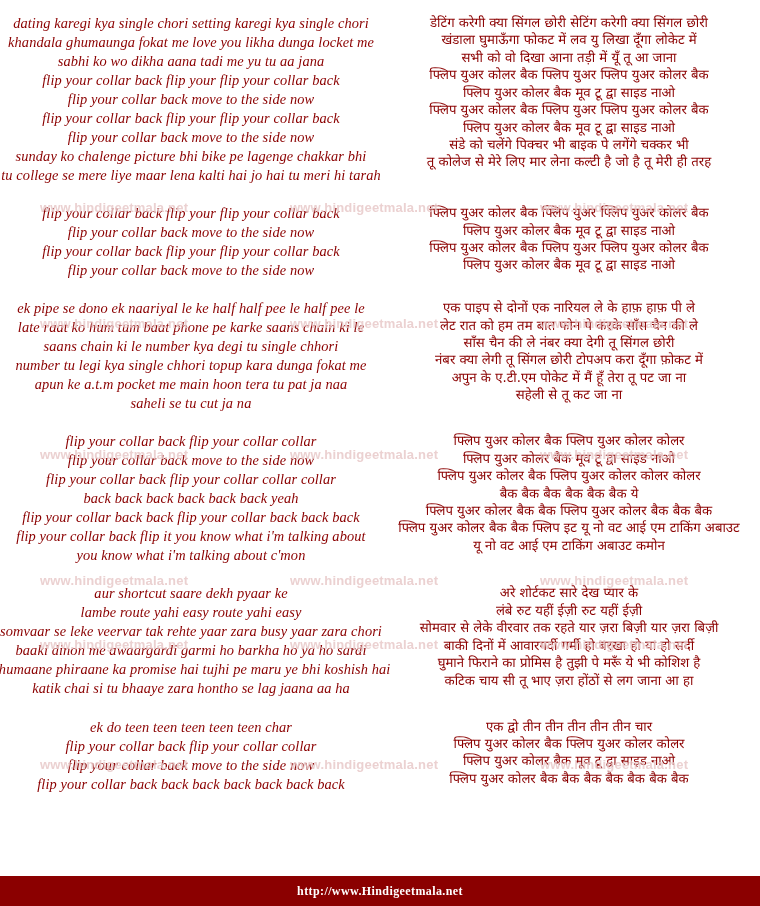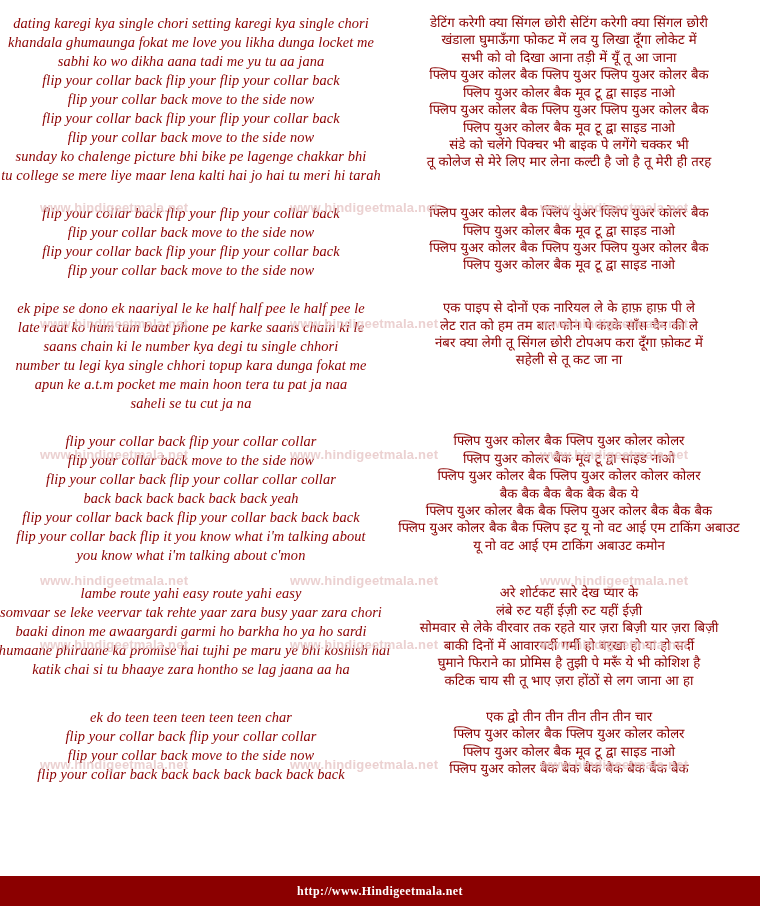--- a/index.html
+++ b/index.html
@@ -143,21 +143,23 @@
           <div class="line">ek pipe se dono ek naariyal le ke half half pee le half pee le</div>
           <div class="line">late raat ko hum tum baat phone pe karke saans chain ki le</div>
           <div class="line">saans chain ki le number kya degi tu single chhori</div>
           <div class="line">number tu legi kya single chhori topup kara dunga fokat me</div>
           <div class="line">apun ke a.t.m pocket me main hoon tera tu pat ja naa</div>
           <div class="line">saheli se tu cut ja na</div>
         </div>
         <div class="col right">
           <div class="line">एक पाइप से दोनों एक नारियल ले के हाफ़ हाफ़ पी ले</div>
           <div class="line">लेट रात को हम तम बात फोन पे करके साँस चैन की ले</div>
+          <div class="line">साँस चैन की ले नंबर क्या देगी तू सिंगल छोरी</div>
           <div class="line">नंबर क्या लेगी तू सिंगल छोरी टोपअप करा दूँगा फ़ोकट में</div>
+          <div class="line">अपुन के ए.टी.एम पोकेट में मैं हूँ तेरा तू पट जा ना</div>
           <div class="line">सहेली से तू कट जा ना</div>
         </div>
       </div>
       <div class="gap"></div>
       <div class="stanza">
         <div class="col left">
           <div class="line">flip your collar back flip your collar collar</div>
           <div class="line">flip your collar back move to the side now</div>
           <div class="line">flip your collar back flip your collar collar collar</div>
           <div class="line">back back back back back back yeah</div>
@@ -171,20 +173,21 @@
           <div class="line">फ्लिप युअर कोलर बैक फ्लिप युअर कोलर कोलर कोलर</div>
           <div class="line">बैक बैक बैक बैक बैक बैक ये</div>
           <div class="line">फ्लिप युअर कोलर बैक बैक फ्लिप युअर कोलर बैक बैक बैक</div>
           <div class="line">फ्लिप युअर कोलर बैक बैक फ्लिप इट यू नो वट आई एम टाकिंग अबाउट</div>
           <div class="line">यू नो वट आई एम टाकिंग अबाउट कमोन</div>
         </div>
       </div>
       <div class="gap"></div>
       <div class="stanza">
         <div class="col left">
+          <div class="line">aur shortcut saare dekh pyaar ke</div>
           <div class="line">lambe route yahi easy route yahi easy</div>
           <div class="line">somvaar se leke veervar tak rehte yaar zara busy yaar zara chori</div>
           <div class="line">baaki dinon me awaargardi garmi ho barkha ho ya ho sardi</div>
           <div class="line">ghumaane phiraane ka promise hai tujhi pe maru ye bhi koshish hai</div>
           <div class="line">katik chai si tu bhaaye zara hontho se lag jaana aa ha</div>
         </div>
         <div class="col right">
           <div class="line">अरे शोर्टकट सारे देख प्यार के</div>
           <div class="line">लंबे रुट यहीं ईज़ी रुट यहीं ईज़ी</div>
           <div class="line">सोमवार से लेके वीरवार तक रहते यार ज़रा बिज़ी यार ज़रा बिज़ी</div>

